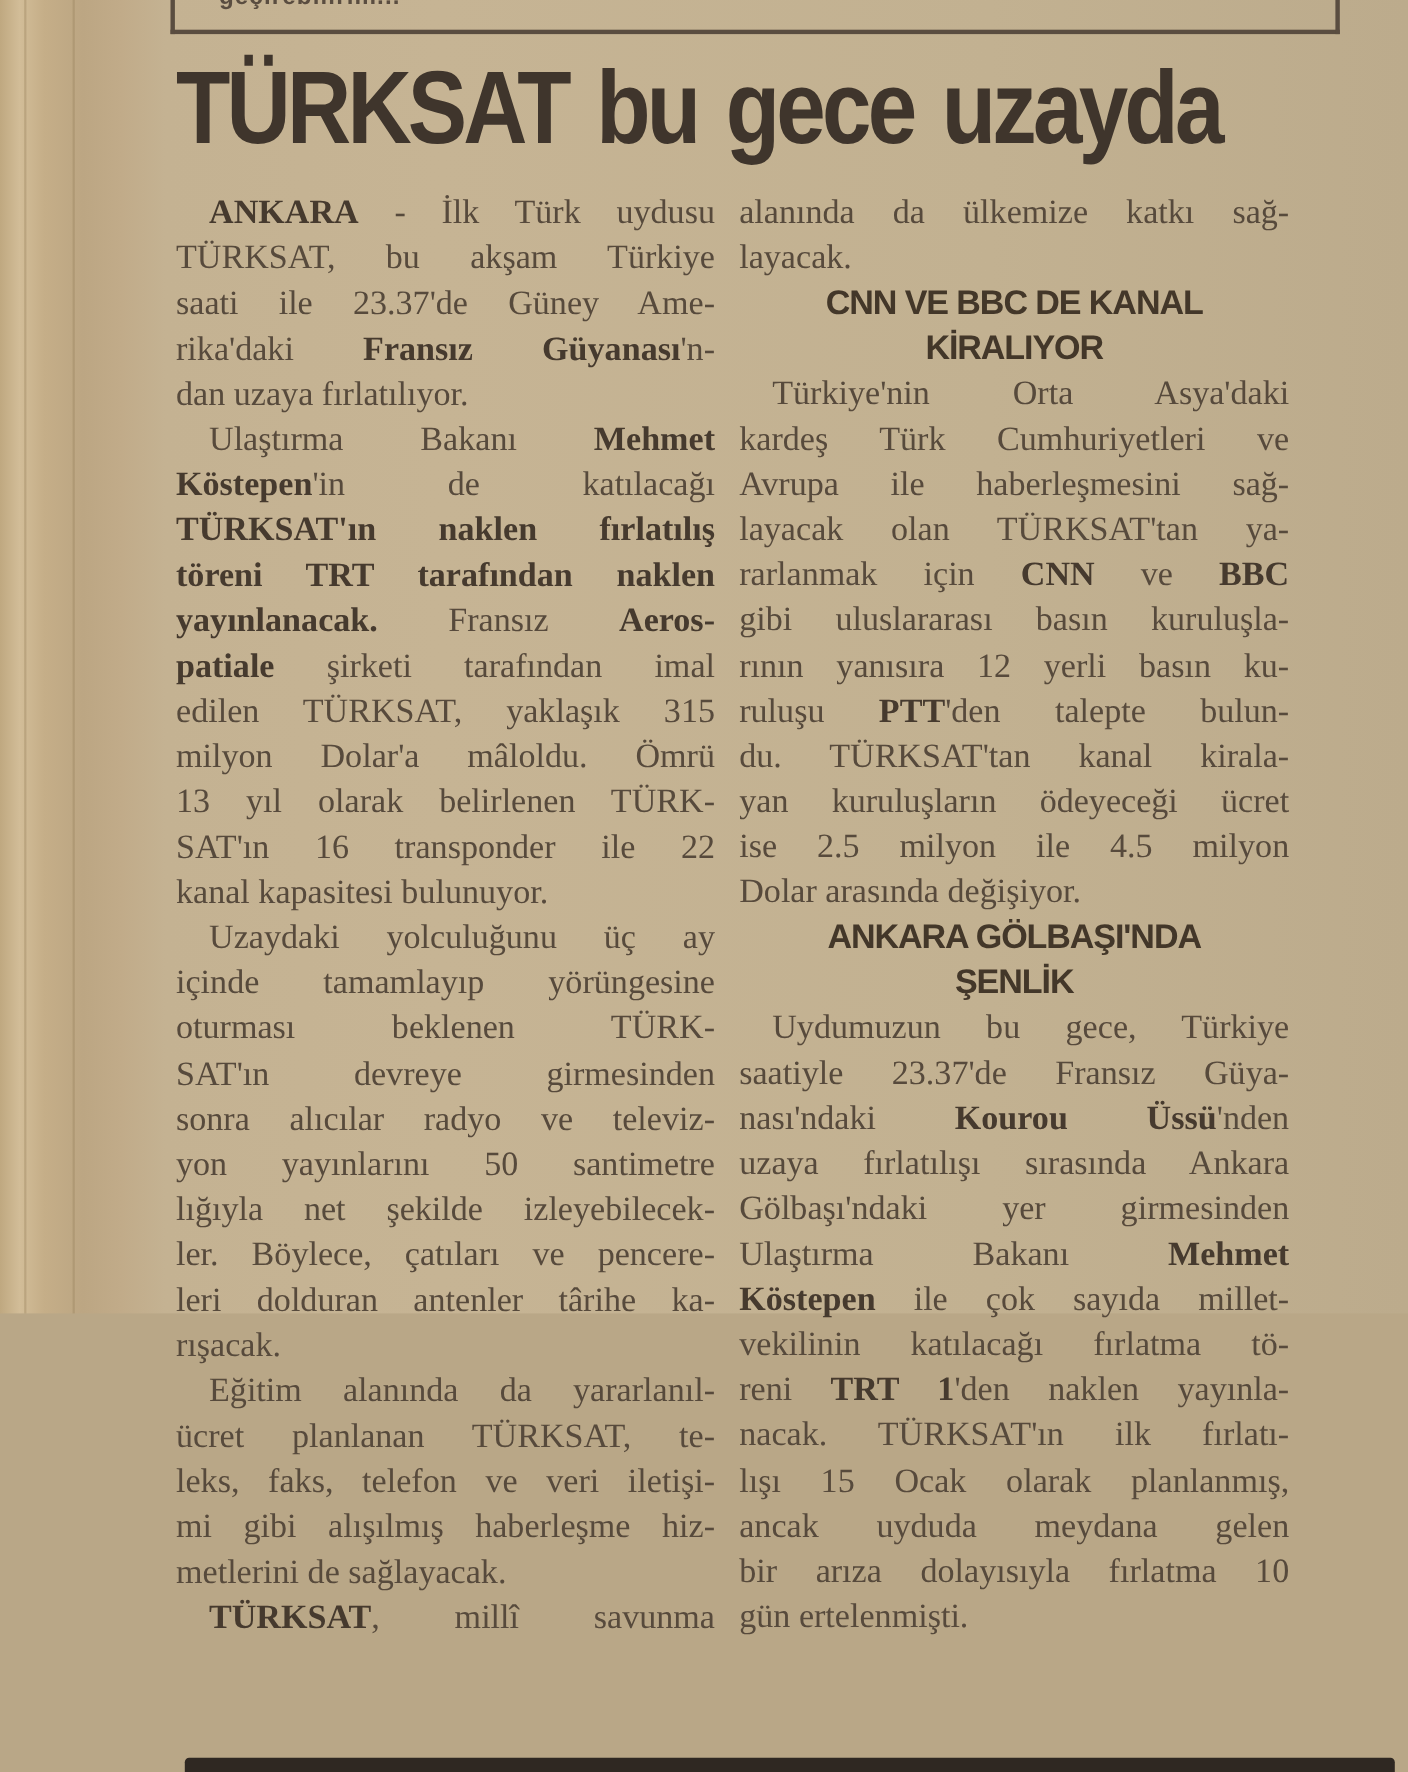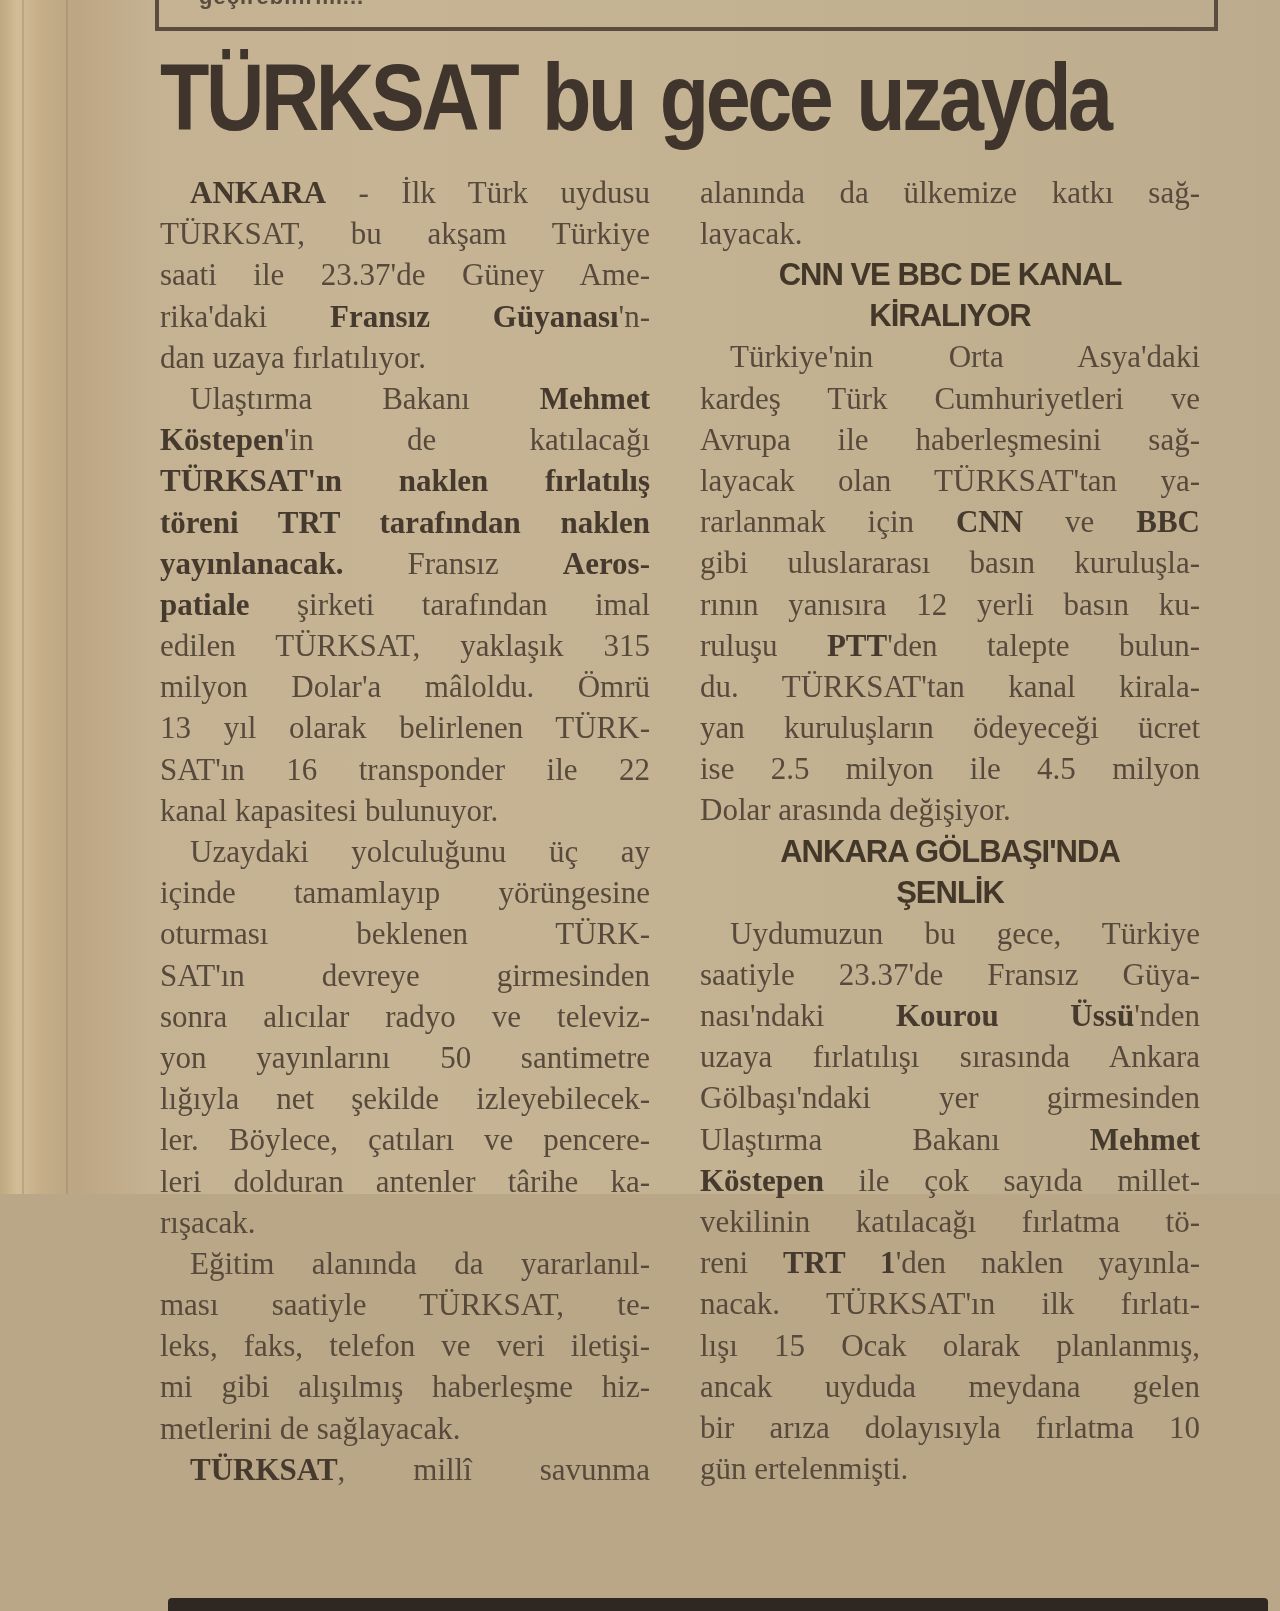--- a/index.html
+++ b/index.html
@@ -30,21 +30,21 @@
     font-family: "Liberation Sans", sans-serif; font-weight: 900;
     font-size: 94px; line-height: 100px; color: #3f352c;
     letter-spacing: -4px; transform: scaleX(0.86); transform-origin: left top;
     white-space: nowrap; word-spacing: 8px;
   }
   .col {
     position: absolute; top: 172px;
     font-size: 31px; line-height: 41.2px; color: #574a3c;
   }
   .col.left { left: 160px; width: 490px; }
-  .col.right { left: 700px; width: 500px; }
+  .col.right { left: 672px; width: 500px; }
   .line { display: block; white-space: nowrap; text-align: justify; text-align-last: justify; height: 41.2px; overflow: visible; }
   .line.last { text-align-last: left; }
   .line.indent { padding-left: 30px; }
   b { color: #463a2e; }
   .subhead {
     display: block; text-align: center;
     font-family: "Liberation Sans", sans-serif; font-weight: bold;
     font-size: 31px; line-height: 41px; color: #433729; letter-spacing: -1px;
   }
   .bottom-bar {
@@ -86,21 +86,21 @@
       <span class="line">içinde tamamlayıp yörüngesine</span>
       <span class="line">oturması beklenen TÜRK-</span>
       <span class="line">SAT'ın devreye girmesinden</span>
       <span class="line">sonra alıcılar radyo ve televiz-</span>
       <span class="line">yon yayınlarını 50 santimetre</span>
       <span class="line">lığıyla net şekilde izleyebilecek-</span>
       <span class="line">ler. Böylece, çatıları ve pencere-</span>
       <span class="line">leri dolduran antenler târihe ka-</span>
       <span class="line last">rışacak.</span>
       <span class="line indent">Eğitim alanında da yararlanıl-</span>
-      <span class="line">ması saatiyle TÜRKSAT, te-</span>
+      <span class="line">ücret planlanan TÜRKSAT, te-</span>
       <span class="line">leks, faks, telefon ve veri iletişi-</span>
       <span class="line">mi gibi alışılmış haberleşme hiz-</span>
       <span class="line last">metlerini de sağlayacak.</span>
       <span class="line indent"><b>TÜRKSAT</b>, millî savunma</span>
     </div>
   <div class="col right" id="col-right">
       <span class="line">alanında da ülkemize katkı sağ-</span>
       <span class="line last">layacak.</span>
       <span class="subhead">CNN VE BBC DE KANAL</span>
       <span class="subhead">KİRALIYOR</span>

